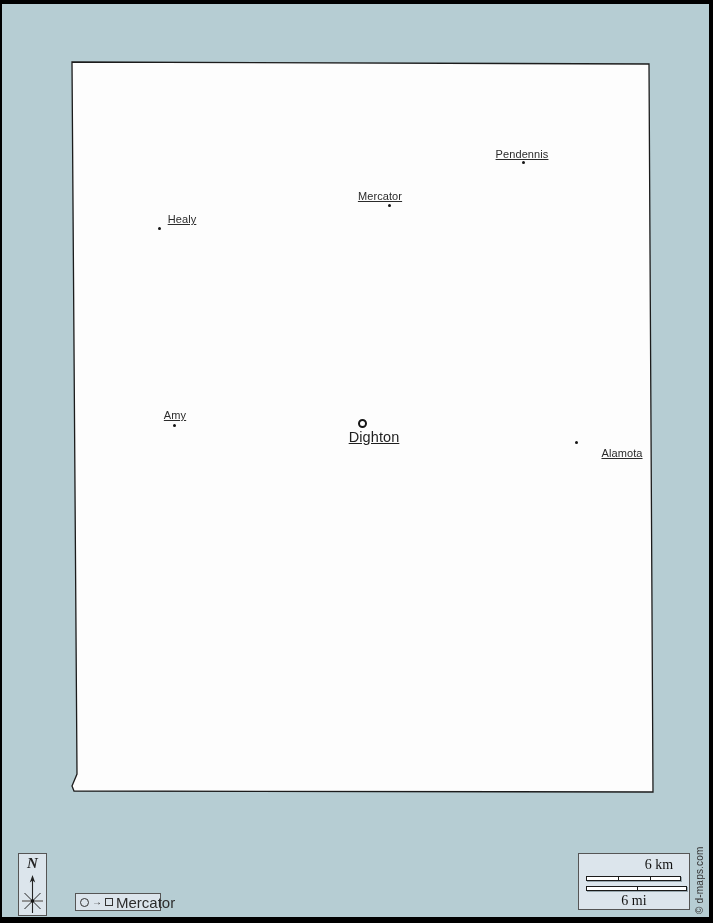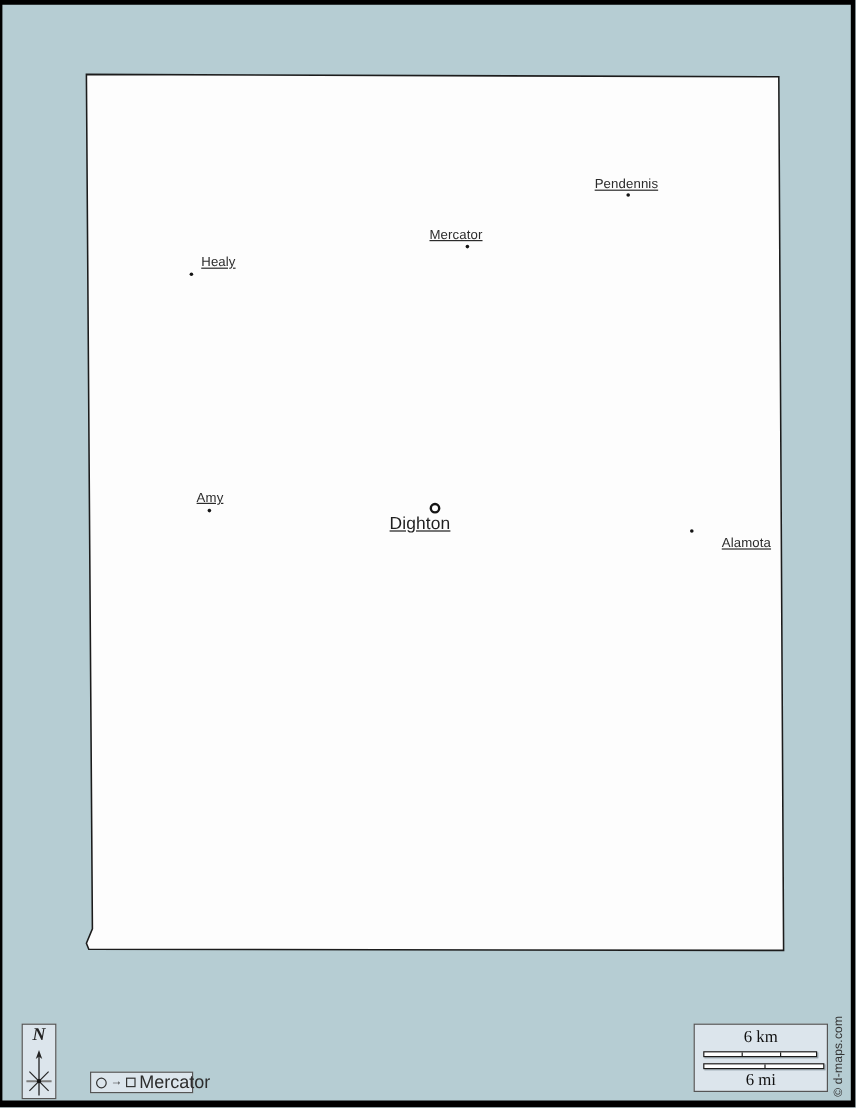--- a/index.html
+++ b/index.html
@@ -108,21 +108,21 @@
   <span class="label" style="left:522px;top:148px;">Pendennis</span>
   <span class="dot" style="left:521.5px;top:161px;"></span>
 
   <span class="label" style="left:175px;top:409px;">Amy</span>
   <span class="dot" style="left:172.5px;top:424px;"></span>
 
   <span class="label" style="left:578px;top:447px;margin-left:44px;">Alamota</span>
   <span class="dot" style="left:574.5px;top:440.5px;"></span>
 
   <span class="ring" style="left:357.5px;top:418.5px;"></span>
-  <span class="label seat" style="left:350px;top:430px;">Dighton</span>
+  <span class="label seat" style="left:374px;top:430px;">Dighton</span>
 
   <div class="panel compass">
     <div class="n">N</div>
     <svg width="27" height="42" viewBox="0 0 27 42" aria-hidden="true">
       <line x1="3" y1="29" x2="24" y2="29" stroke="#7d7d7d" stroke-width="1.6"></line>
       <line x1="5.5" y1="21" x2="21.5" y2="37" stroke="#232323" stroke-width="1"></line>
       <line x1="5.5" y1="37" x2="21.5" y2="21" stroke="#232323" stroke-width="1"></line>
       <line x1="13.5" y1="41" x2="13.5" y2="8" stroke="#232323" stroke-width="1.1"></line>
       <path d="M13.5 3 L10.8 10.5 L13.5 8.5 L16.2 10.5 Z" fill="#232323"></path>
       <circle cx="13.5" cy="29" r="1.8" fill="#141414"></circle>
@@ -130,21 +130,21 @@
   </div>
 
   <div class="panel mercator">
     <span class="glyph-circle"></span>
     <span class="glyph-arrow">→</span>
     <span class="glyph-square"></span>
     <span class="proj-label">Mercator</span>
   </div>
 
   <div class="panel scalebox">
-    <div class="scale-text" style="top:3px;">6 km</div>
+    <div class="scale-text" style="top:3px;margin-left:25px;">6 km</div>
     <div class="bar" style="left:7px;top:22px;width:95px;">
       <i style="left:31px;"></i>
       <i style="left:63px;"></i>
     </div>
     <div class="bar" style="left:7px;top:32px;width:101px;">
       <i style="left:50px;"></i>
     </div>
     <div class="scale-text" style="top:39px;">6 mi</div>
   </div>
 

